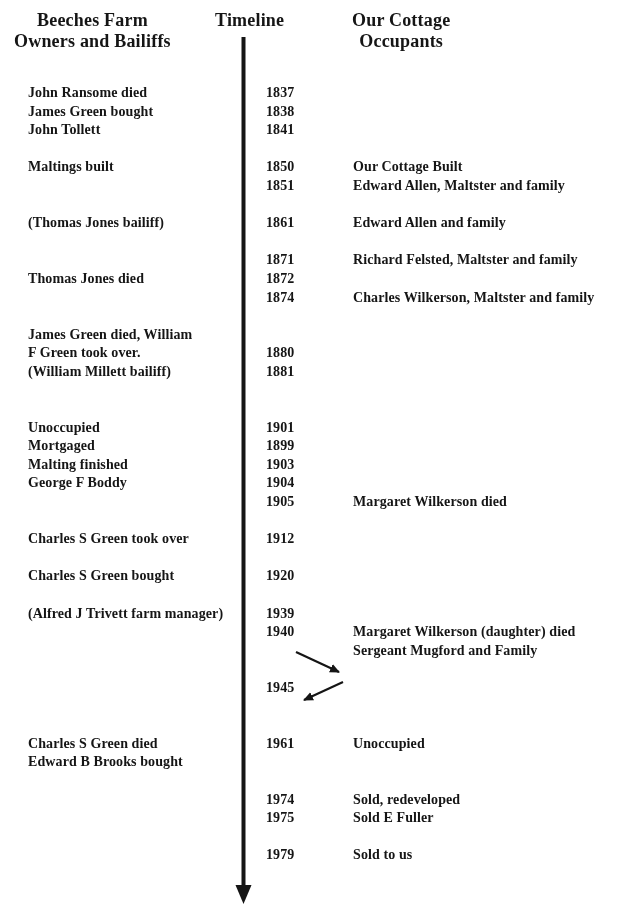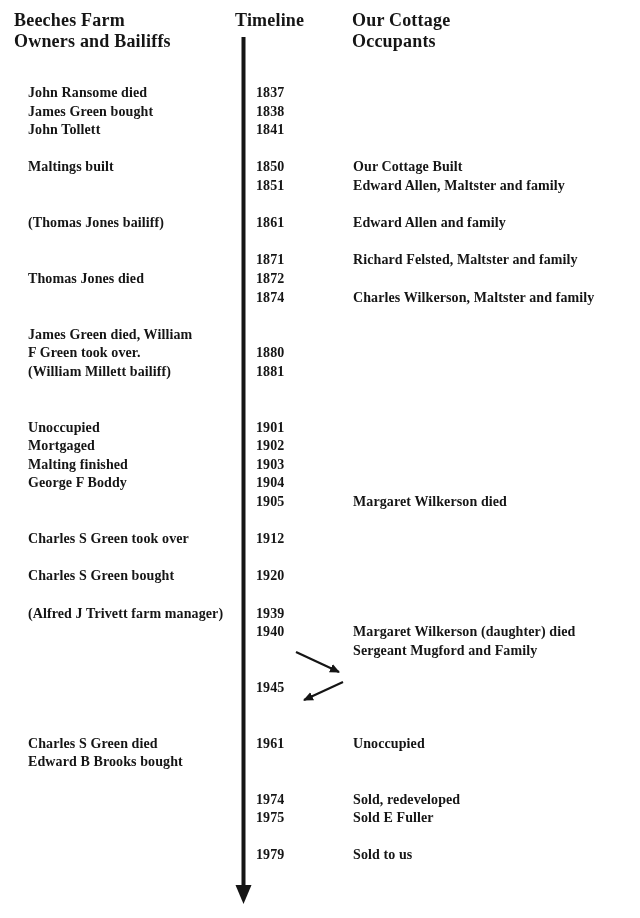--- a/index.html
+++ b/index.html
@@ -5,49 +5,50 @@
   html, body { margin: 0; padding: 0; background: #ffffff; }
   .page {
     position: relative;
     width: 640px;
     height: 918px;
     background: #ffffff;
     font-family: "Liberation Serif", serif;
     font-weight: bold;
     color: #151515;
     overflow: hidden;
+    text-align: center;
   }
   .hdr {
     position: absolute;
     top: 10px;
     font-size: 18px;
     line-height: 21px;
     white-space: pre-line;
     letter-spacing: 0.2px;
   }
   .hdr-left  { left: 14px; }
-  .hdr-mid   { left: 235px; }
+  .hdr-mid   { left: 215px; }
   .hdr-right { left: 352px; }
   .rows {
     position: absolute;
     left: 0;
     top: 84px;
     width: 640px;
   }
   .row { position: relative; height: 18.6px; }
   .cell {
     position: absolute;
     top: 0;
     font-size: 14px;
     line-height: 18.6px;
     white-space: nowrap;
     letter-spacing: 0.1px;
   }
   .cell-left  { left: 28px; font-family: Liberation Serif, serif; }
-  .cell-year  { left: 256px; }
+  .cell-year  { left: 266px; }
   .cell-right { left: 353px; }
   .overlay {
     position: absolute;
     left: 0;
     top: 0;
     width: 640px;
     height: 918px;
     pointer-events: none;
   }
 </style>
@@ -186,21 +187,21 @@
     </div>
 
     <div class="row">
       <span class="cell cell-left">Unoccupied</span>
       <span class="cell cell-year">1901</span>
       <span class="cell cell-right"></span>
     </div>
 
     <div class="row">
       <span class="cell cell-left">Mortgaged</span>
-      <span class="cell cell-year">1902</span>
+      <span class="cell cell-year">1899</span>
       <span class="cell cell-right"></span>
     </div>
 
     <div class="row">
       <span class="cell cell-left">Malting finished</span>
       <span class="cell cell-year">1903</span>
       <span class="cell cell-right"></span>
     </div>
 
     <div class="row">

